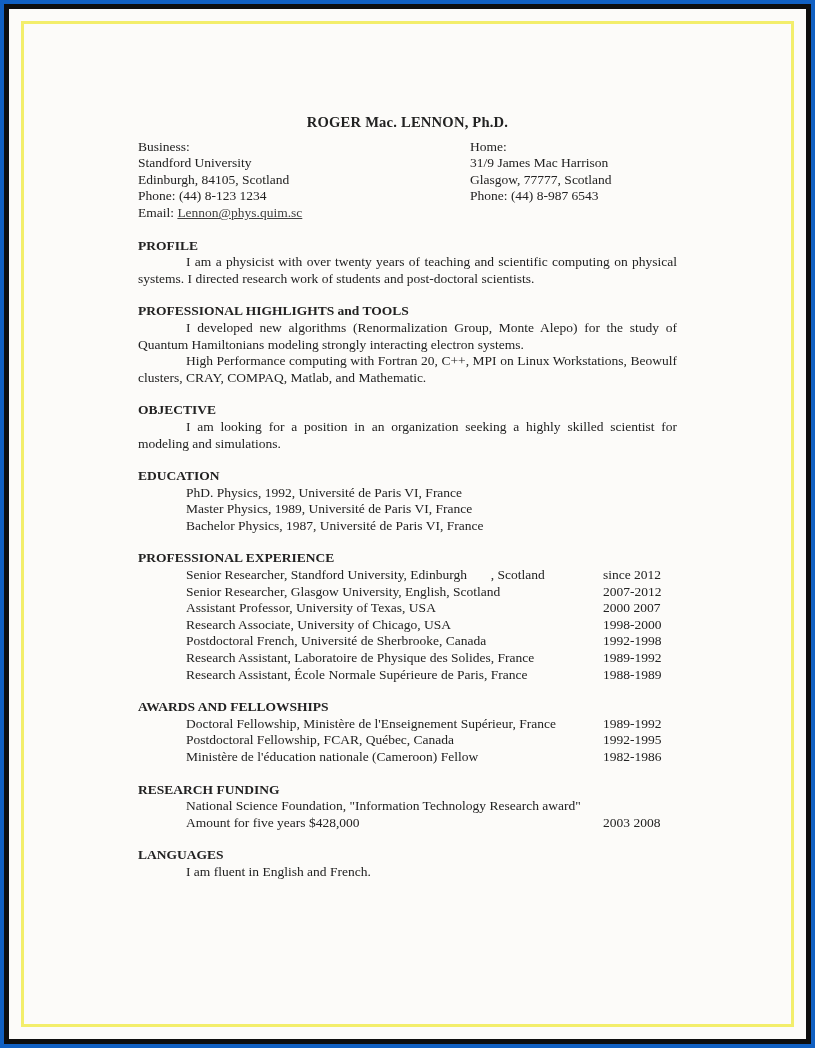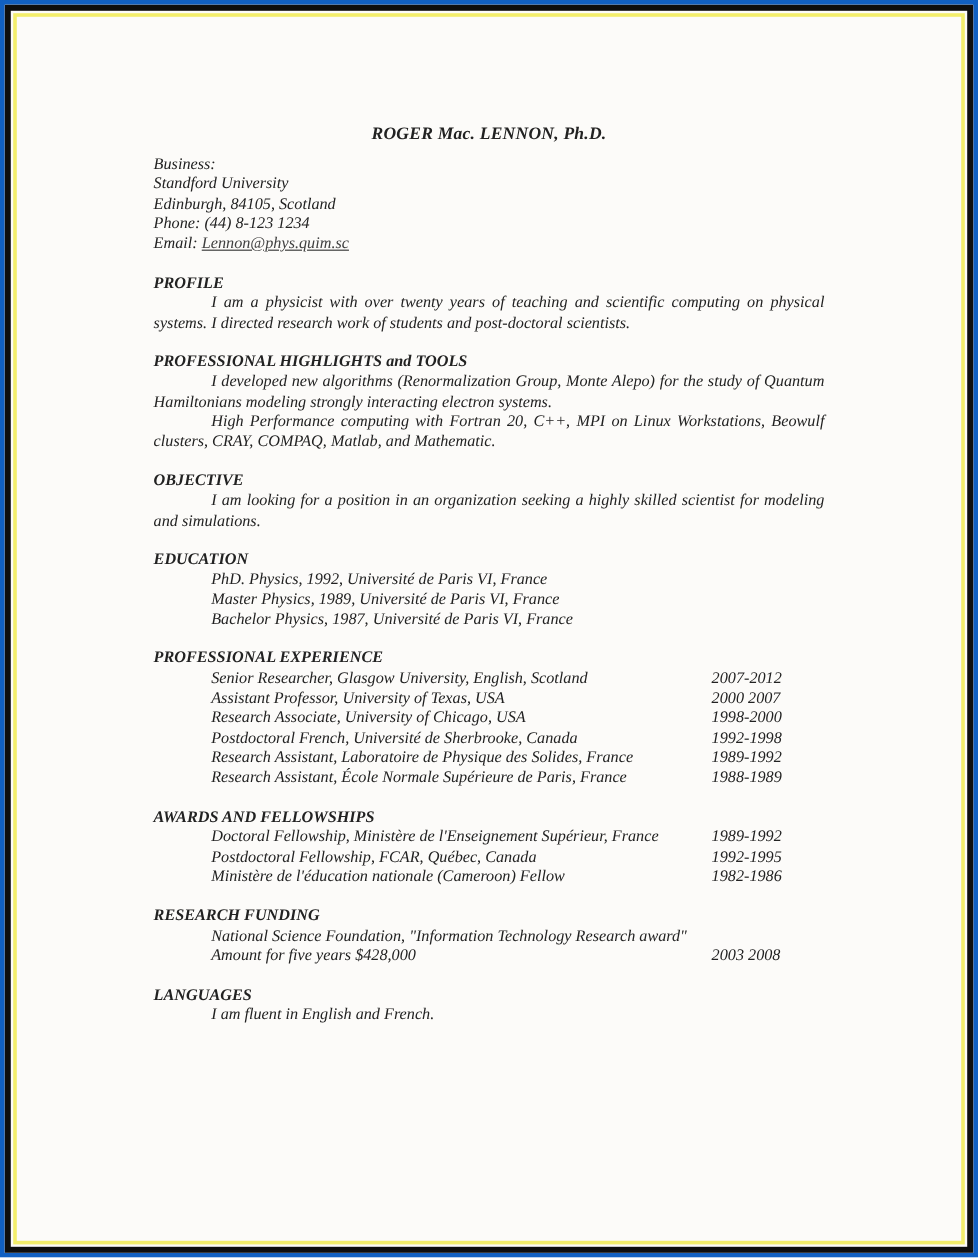--- a/index.html
+++ b/index.html
@@ -17,22 +17,21 @@
     width: 815px;
     height: 1048px;
     border: 4px solid var(--border-blue, #1160c2);
   }
   .frame-black {
     box-sizing: border-box;
     width: 100%;
     height: 100%;
     border: 5px solid var(--border-black, #0e0e0e);
     background: var(--paper, #fcfbf9);
-    padding: 2px;
-    font-style: italic;
+    padding: 12px;
   }
   .frame-yellow {
     box-sizing: border-box;
     width: 100%;
     height: 100%;
     border: 3px solid var(--border-yellow, #f3ee6b);
     background: var(--paper, #fcfbf9);
   }
   .content {
     box-sizing: border-box;
@@ -91,20 +90,26 @@
       <div class="contact-col-left">
         <div>Business:</div>
         <div>Standford University</div>
         <div>Edinburgh, 84105, Scotland</div>
         <div>Phone: (44) 8-123 1234</div>
         <div>
           <span>Email:</span>
           <a class="email">Lennon@phys.quim.sc</a>
         </div>
       </div>
+      <div class="contact-col-right">
+        <div>Home:</div>
+        <div>31/9 James Mac Harrison</div>
+        <div>Glasgow, 77777, Scotland</div>
+        <div>Phone: (44) 8-987 6543</div>
+      </div>
     </div>
 
     <div class="section">
       <div class="section-heading">PROFILE</div>
       <div class="para">I am a physicist with over twenty years of teaching and scientific computing on physical systems. I directed research work of students and post-doctoral scientists.</div>
     </div>
 
     <div class="section">
       <div class="section-heading">PROFESSIONAL HIGHLIGHTS and TOOLS</div>
       <div class="para">I developed new algorithms (Renormalization Group, Monte Alepo) for the study of Quantum Hamiltonians modeling strongly interacting electron systems.</div>
@@ -118,20 +123,24 @@
 
     <div class="section">
       <div class="section-heading">EDUCATION</div>
       <div class="indent">PhD. Physics, 1992, Université de Paris VI, France</div>
       <div class="indent">Master Physics, 1989, Université de Paris VI, France</div>
       <div class="indent">Bachelor Physics, 1987, Université de Paris VI, France</div>
     </div>
 
     <div class="section">
       <div class="section-heading">PROFESSIONAL EXPERIENCE</div>
+      <div class="row">
+        <div class="role">Senior Researcher, Standford University, Edinburgh&nbsp;&nbsp;&nbsp;&nbsp;&nbsp;&nbsp;&nbsp;, Scotland</div>
+        <div class="dates">since 2012</div>
+      </div>
       <div class="row">
         <div class="role">Senior Researcher, Glasgow University, English, Scotland</div>
         <div class="dates">2007-2012</div>
       </div>
       <div class="row">
         <div class="role">Assistant Professor, University of Texas, USA</div>
         <div class="dates">2000 2007</div>
       </div>
       <div class="row">
         <div class="role">Research Associate, University of Chicago, USA</div>

